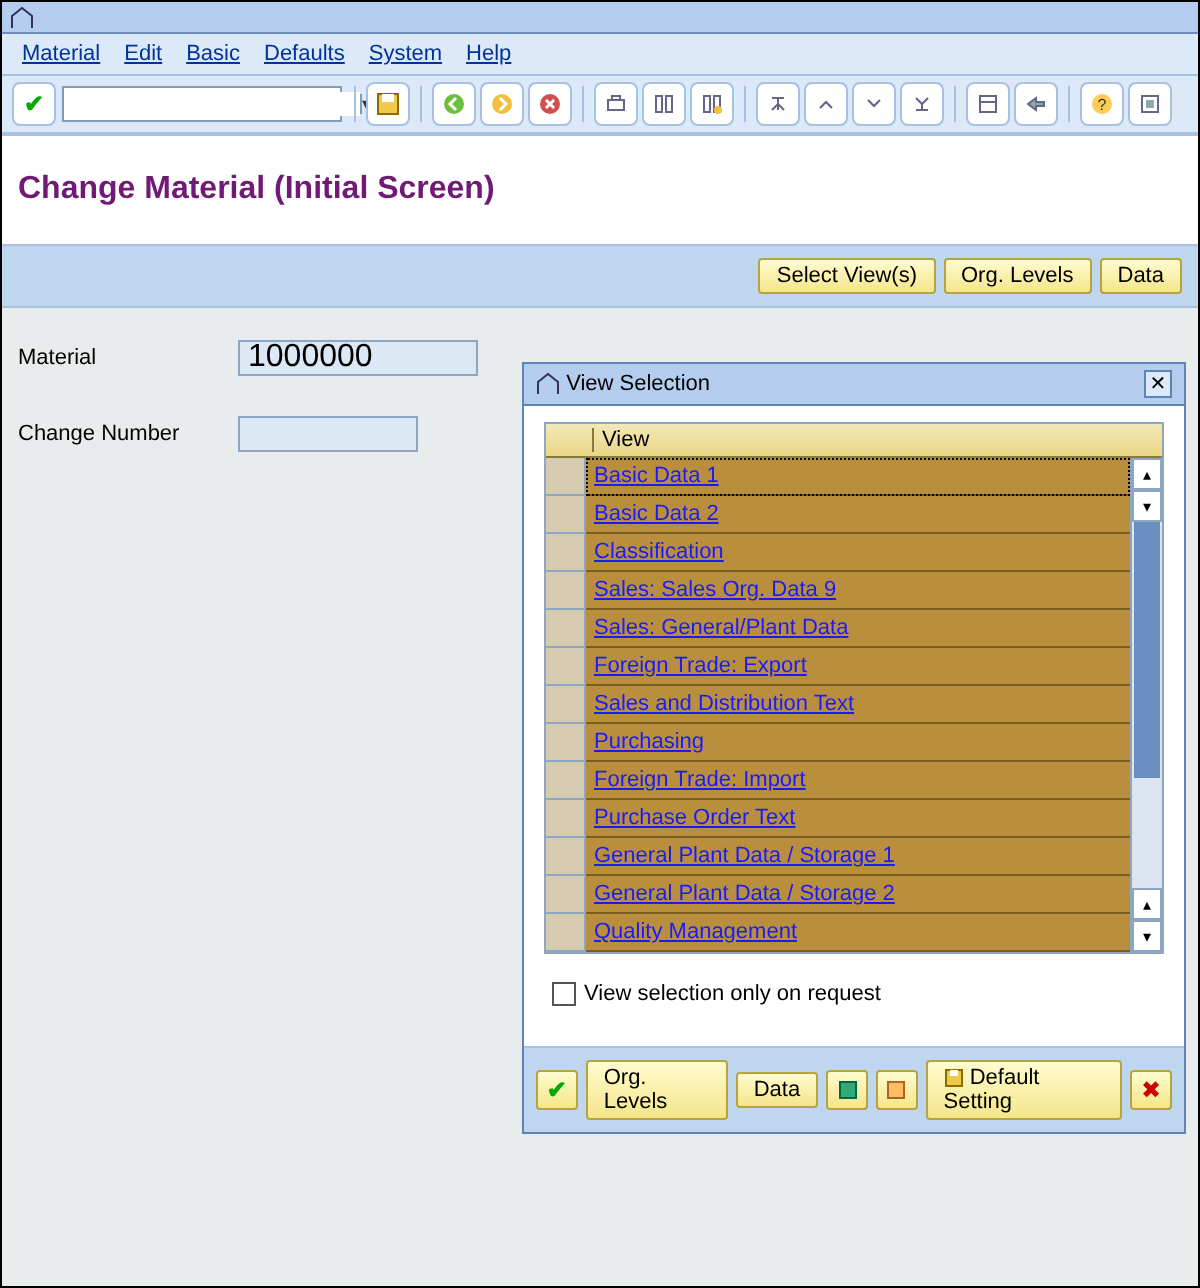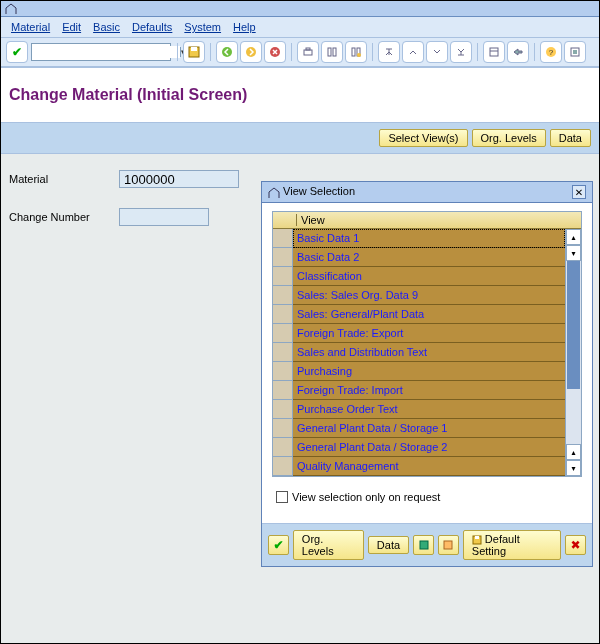--- a/index.html
+++ b/index.html
@@ -96,21 +96,21 @@
     position:relative;
   }
   .formrow { display:flex; align-items:center; margin-bottom:20px; gap:10px; }
   .formlabel { width:100px; }
   .forminput {
     background:#dce9f4;
     border:1px solid #8da7c3;
     width:120px;
     height:18px;
     padding:1px 4px;
-    font-size:13px;
+    font-size:16px;
   }
   .dialog {
     position:absolute;
     top:180px; left:260px;
     width:332px;
     background:#fff;
     border:1px solid #5f82b8;
   }
   .dlg-title {
     background:#b4cdee;
@@ -153,20 +153,21 @@
   }
   .vrow .rowtext {
     flex:1;
     color:#1a1aff;
     padding:0 4px;
     height:100%;
     border-bottom:1px solid #7a5f20;
     display:flex;
     align-items:center;
     cursor:default;
+    text-decoration:underline;
   }
   .vrow.first .rowtext { outline:1px dotted #000; outline-offset:-1px; }
   .table-scroll {
     position:absolute;
     right:0; top:0; bottom:0;
     width:16px;
     background:#dce4ef;
     border-left:1px solid #8da7c3;
     display:flex;
     flex-direction:column;

